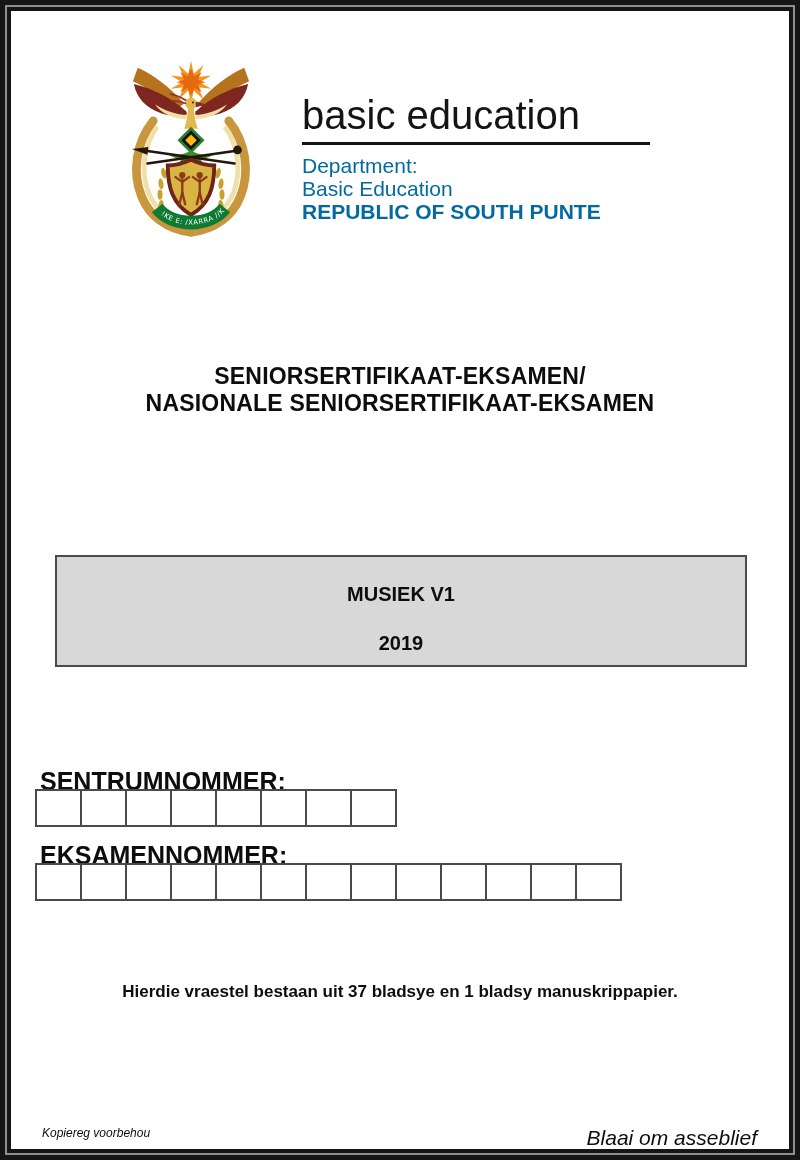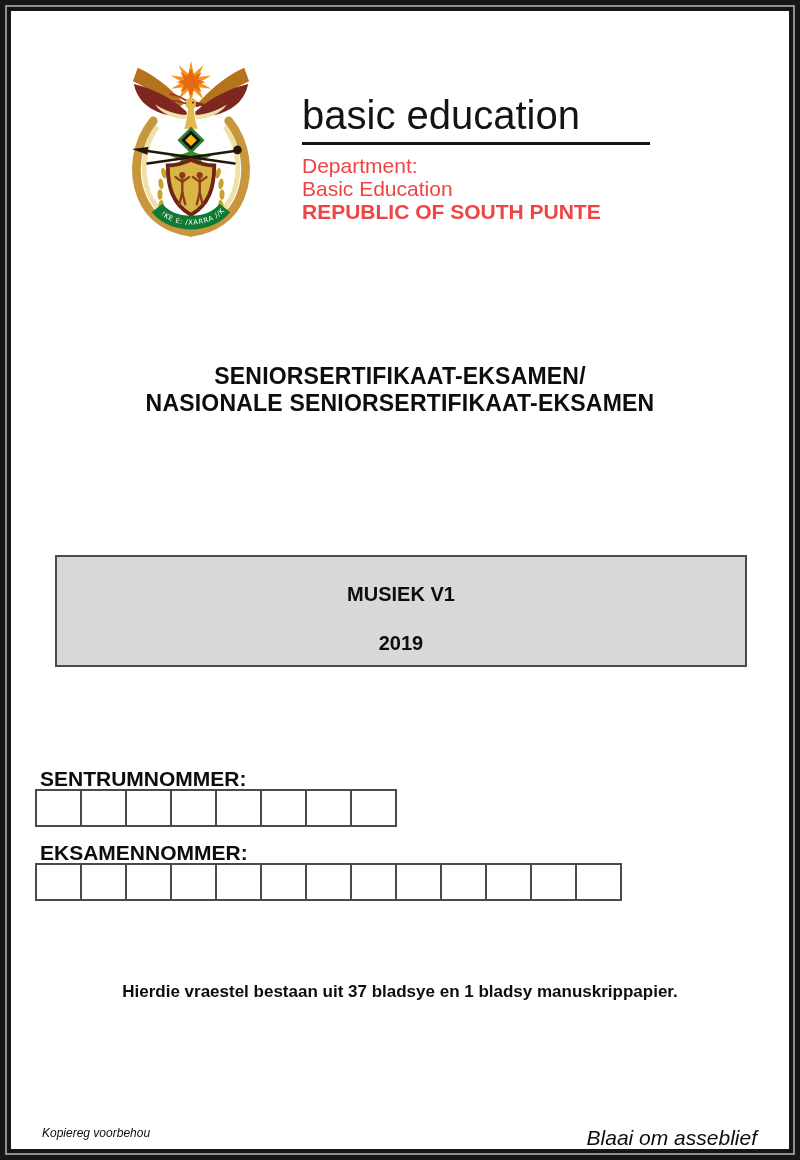--- a/index.html
+++ b/index.html
@@ -6,37 +6,37 @@
   .frame-outer{width:800px;height:1160px;box-sizing:border-box;background:#161616;padding:5px;}
   .frame-mid{height:100%;box-sizing:border-box;border:2px solid #8f8f8f;background:#161616;padding:4px;}
   .page{position:relative;width:100%;height:100%;background:#ffffff;overflow:hidden;
         font-family:"Liberation Sans",sans-serif;color:#0d0d0d;}
 
   .emblem{position:absolute;left:106px;top:46px;width:148px;height:184px;}
 
   .wordmark-block{position:absolute;left:291px;top:84px;width:360px;}
   .wordmark{font-size:40px;font-weight:400;letter-spacing:0px;line-height:1;color:#141414;}
   .wordmark-rule{width:348px;height:3px;background:#141414;margin-top:7px;margin-bottom:9px;}
-  .dept-line{font-size:21px;line-height:23px;color:#ef4444;}
+  .dept-line{font-size:21px;line-height:23px;color:#0369a1;}
   .dept-line.bold{font-weight:700;}
 
   .exam-title{position:absolute;left:0;top:352px;width:100%;text-align:center;
               font-size:23px;font-weight:700;line-height:27px;letter-spacing:0.2px;}
 
   .subject-box{position:absolute;left:44px;top:544px;width:692px;height:112px;box-sizing:border-box;
                border:2px solid #4b4b4b;background:#d8d8d8;text-align:center;}
   .subject-box .subject{font-size:20px;font-weight:700;margin-top:26px;}
   .subject-box .year{font-size:20px;font-weight:700;margin-top:26px;}
 
   .exam-info{position:absolute;right:42px;top:679px;text-align:right;font-size:19px;font-weight:700;}
   .info-row{line-height:20px;}
   .info-row + .info-row{margin-top:22px;}
   .info-val{margin-left:12px;}
 
-  .num-label{position:absolute;left:29px;font-size:21px;font-weight:700;}
+  .num-label{position:absolute;left:29px;font-size:25px;font-weight:700;}
   .num-label.centre{top:756px;}
   .num-label.exam{top:830px;}
   .cells{position:absolute;left:24px;display:flex;}
   .cells.centre-cells{top:778px;}
   .cells.exam-cells{top:852px;}
   .cell{width:47px;height:38px;box-sizing:border-box;border:2px solid #4a4a4a;background:#fff;}
   .cell + .cell{margin-left:-2px;}
 
   .note{position:absolute;left:0;top:971px;width:100%;text-align:center;
         font-size:17px;font-weight:700;}

